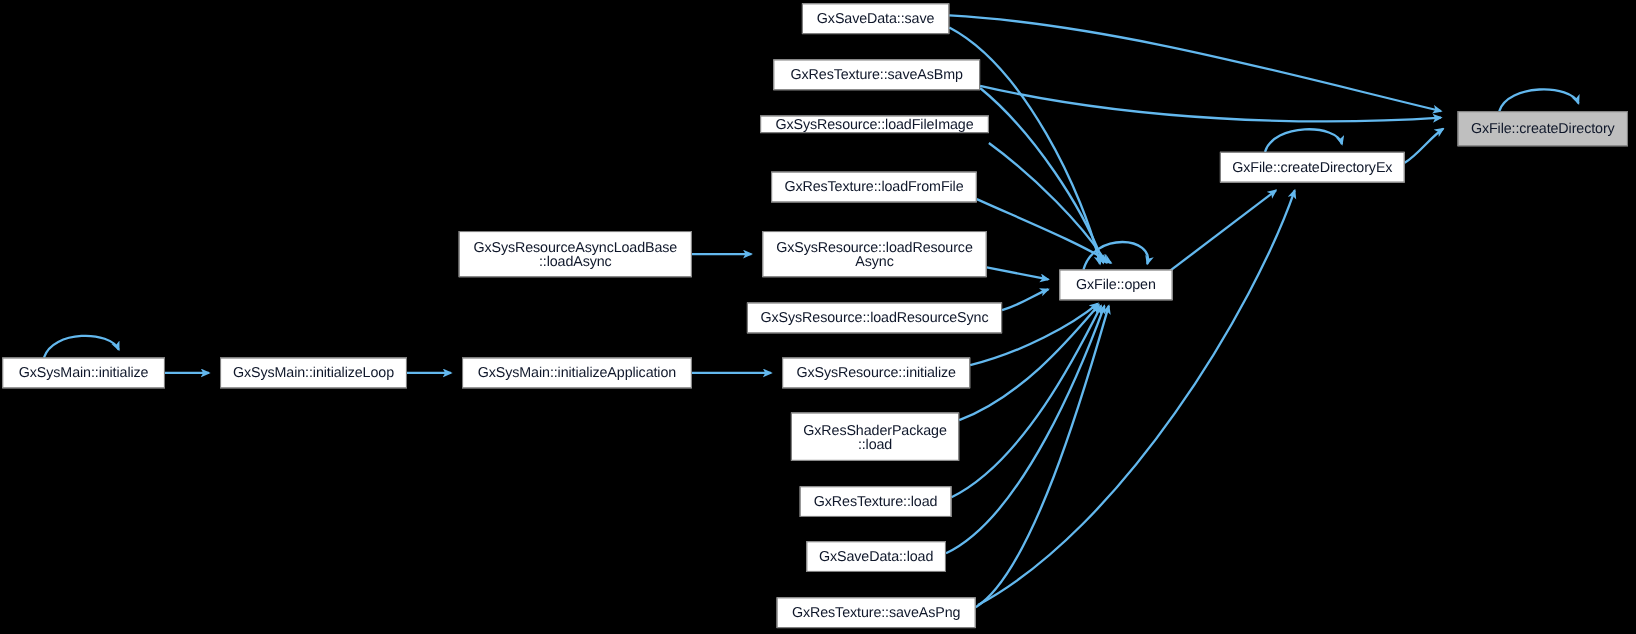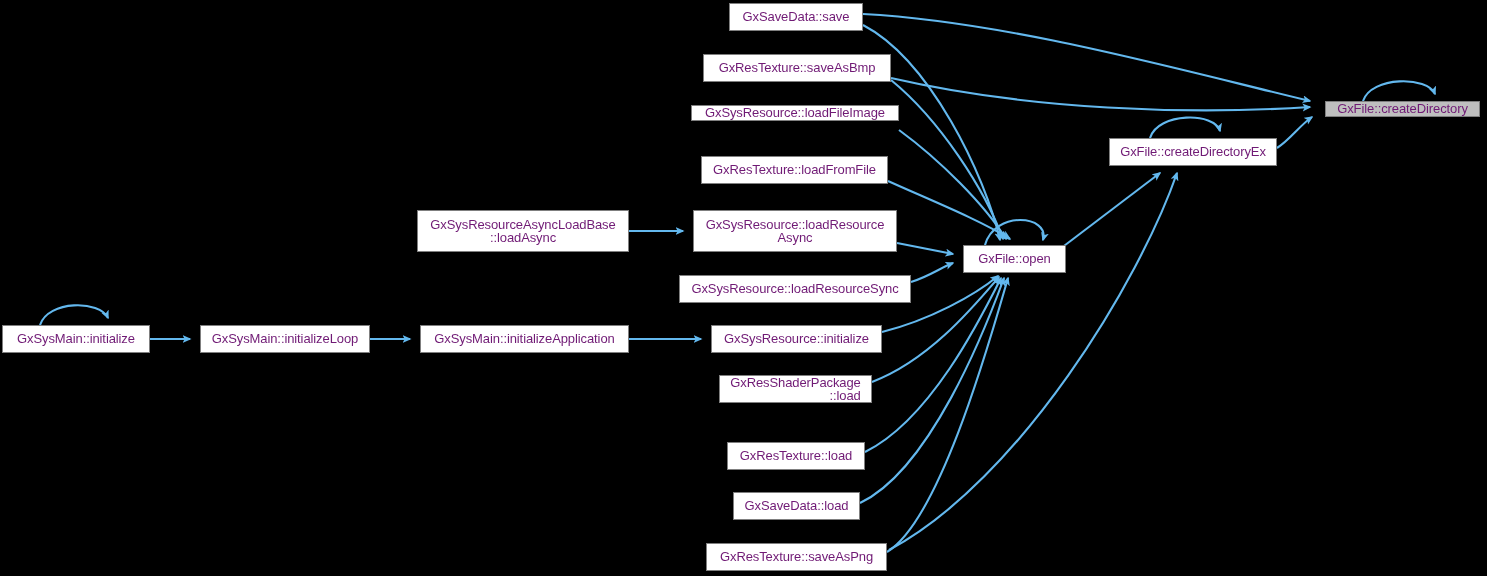--- a/index.html
+++ b/index.html
@@ -21,21 +21,21 @@
     left: 0; top: 0;
     width: 1487px;
     height: 576px;
     pointer-events: none;
   }
   .node {
     position: absolute;
     box-sizing: border-box;
     border: 1px solid #7f7f7f;
     background: #ffffff;
-    color: #701a75;
+    color: #0f172a;
     font-size: 13px;
     line-height: 13.5px;
     text-align: center;
     display: flex;
     align-items: center;
     justify-content: center;
     white-space: pre;
     letter-spacing: -0.1px;
     z-index: 5;
   }
@@ -89,21 +89,21 @@
       <div class="node" style="left: 417px; top: 210px; width: 212px; height: 42px;"><span class="lbl">GxSysResourceAsyncLoadBase
 ::loadAsync</span></div>
       <div class="node" style="left: 693px; top: 210px; width: 204px; height: 42px;"><span class="lbl">GxSysResource::loadResource
 Async</span></div>
       <div class="node" style="left: 963px; top: 245px; width: 103px; height: 28px;"><span class="lbl">GxFile::open</span></div>
       <div class="node" style="left: 679px; top: 275px; width: 232px; height: 28px;"><span class="lbl">GxSysResource::loadResourceSync</span></div>
       <div class="node" style="left: 2px; top: 325px; width: 148px; height: 28px;"><span class="lbl">GxSysMain::initialize</span></div>
       <div class="node" style="left: 200px; top: 325px; width: 170px; height: 28px;"><span class="lbl">GxSysMain::initializeLoop</span></div>
       <div class="node" style="left: 420px; top: 325px; width: 209px; height: 28px;"><span class="lbl">GxSysMain::initializeApplication</span></div>
       <div class="node" style="left: 711px; top: 325px; width: 171px; height: 28px;"><span class="lbl">GxSysResource::initialize</span></div>
-      <div class="node" style="left: 719px; top: 375px; width: 153px; height: 28px; text-align: right;"><span class="lbl">GxResShaderPackage
+      <div class="node" style="left: 719px; top: 375px; width: 153px; height: 44px;"><span class="lbl">GxResShaderPackage
 ::load</span></div>
       <div class="node" style="left: 727px; top: 442px; width: 138px; height: 28px; text-align: right;"><span class="lbl">GxResTexture::load</span></div>
       <div class="node" style="left: 733px; top: 492px; width: 127px; height: 28px;"><span class="lbl">GxSaveData::load</span></div>
       <div class="node" style="left: 706px; top: 543px; width: 181px; height: 28px;"><span class="lbl">GxResTexture::saveAsPng</span></div>
       <div class="node" style="left: 1109px; top: 138px; width: 168px; height: 28px;"><span class="lbl">GxFile::createDirectoryEx</span></div>
-      <div class="node highlight" style="left: 1325px; top: 101px; width: 155px; height: 16px;"><span class="lbl">GxFile::createDirectory</span></div>
+      <div class="node highlight" style="left: 1325px; top: 101px; width: 155px; height: 32px;"><span class="lbl">GxFile::createDirectory</span></div>
     </div>
 </div>
 
 </body></html>

